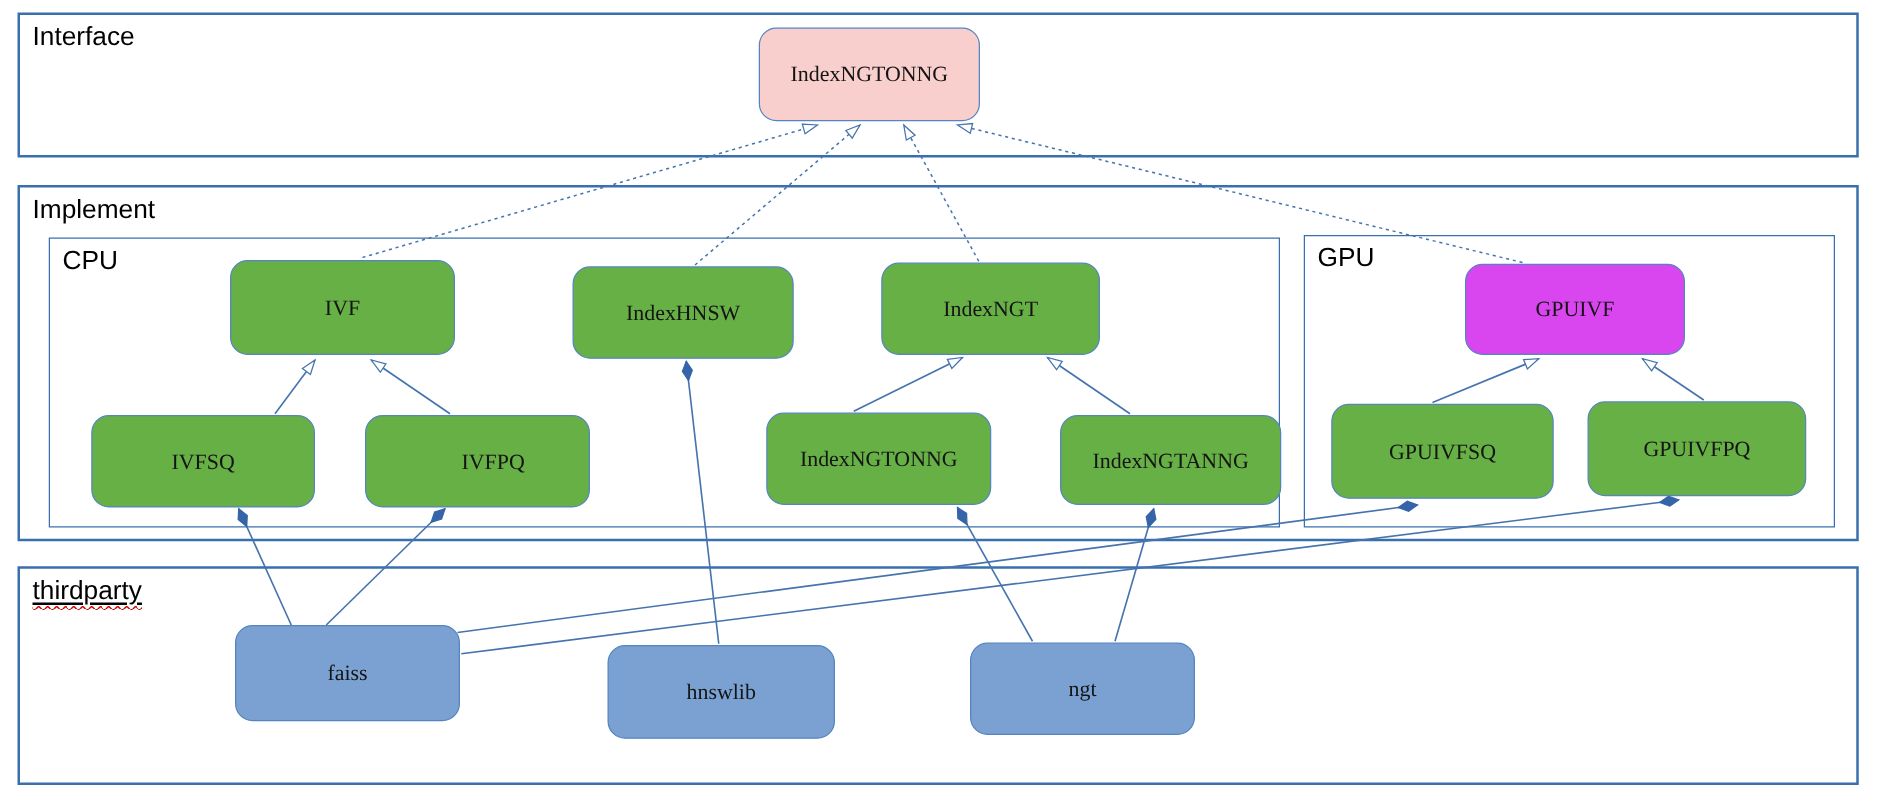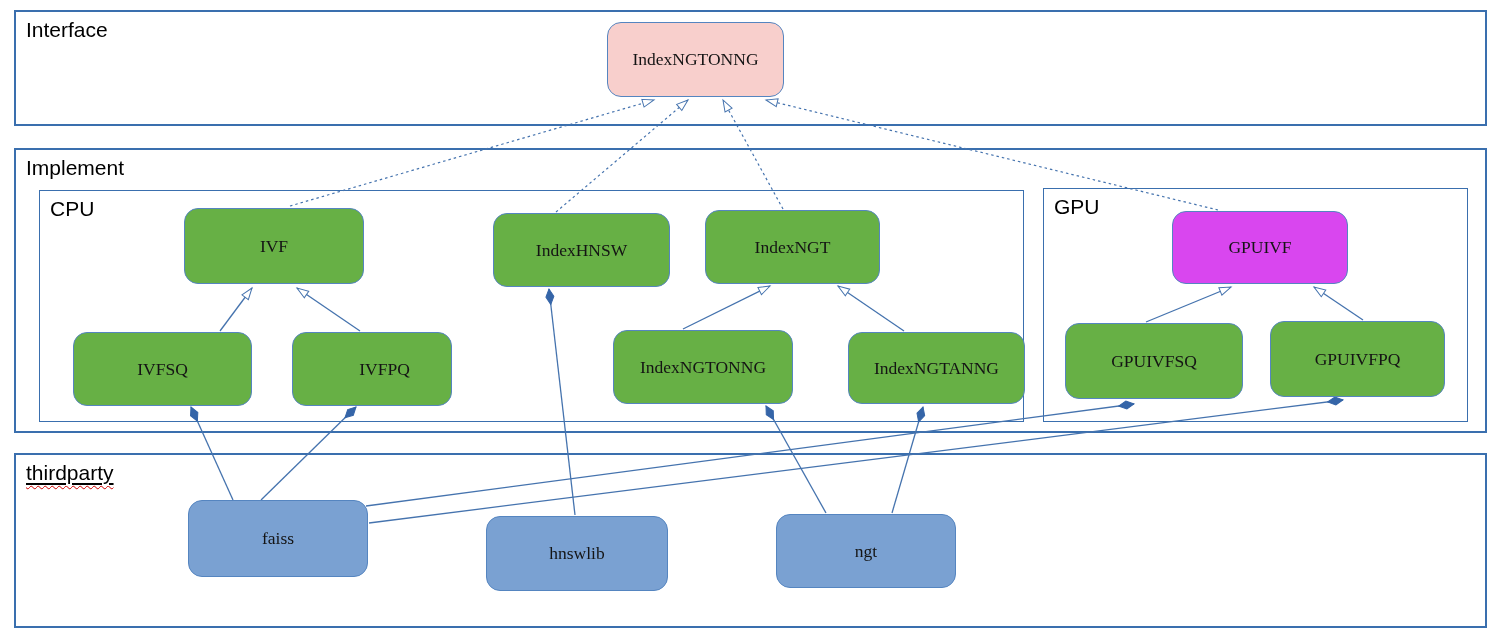--- a/index.html
+++ b/index.html
@@ -109,33 +109,33 @@
         <line x1="892" y1="513" x2="923" y2="407" class="edge edge-compose" marker-end="url(#marker-dia)"></line>
       </g>
   </svg>
 
 <div class="node node-iface" style="left: 607px; top: 22px; width: 177px; height: 75px; background: rgb(248, 207, 204);">
       <span class="node-label">IndexNGTONNG</span>
     </div>
     <div class="node node-impl" style="left: 184px; top: 208px; width: 180px; height: 76px; background: rgb(103, 176, 69);">
       <span class="node-label">IVF</span>
     </div>
-    <div class="node node-impl" style="left: 458px; top: 213px; width: 177px; height: 74px; background: rgb(103, 176, 69); margin-left: 35px;">
+    <div class="node node-impl" style="left: 458px; top: 213px; width: 177px; height: 74px; background: rgb(103, 176, 69);">
       <span class="node-label">IndexHNSW</span>
     </div>
     <div class="node node-impl" style="left: 705px; top: 210px; width: 175px; height: 74px; background: rgb(103, 176, 69);">
       <span class="node-label">IndexNGT</span>
     </div>
     <div class="node node-impl" style="left: 1172px; top: 211px; width: 176px; height: 73px; background: #d946ef;">
       <span class="node-label">GPUIVF</span>
     </div>
     <div class="node node-impl" style="left: 73px; top: 332px; width: 179px; height: 74px; background: rgb(103, 176, 69);">
       <span class="node-label">IVFSQ</span>
     </div>
-    <div class="node node-impl" style="left: 292px; top: 332px; width: 160px; height: 74px; background: rgb(103, 176, 69); padding-left: 25px;">
+    <div class="node node-impl" style="left: 292px; top: 332px; width: 180px; height: 74px; background: rgb(103, 176, 69); padding-left: 25px;">
       <span class="node-label">IVFPQ</span>
     </div>
     <div class="node node-impl" style="left: 613px; top: 330px; width: 180px; height: 74px; background: rgb(103, 176, 69);">
       <span class="node-label">IndexNGTONNG</span>
     </div>
     <div class="node node-impl" style="left: 848px; top: 332px; width: 177px; height: 72px; background: rgb(103, 176, 69);">
       <span class="node-label">IndexNGTANNG</span>
     </div>
     <div class="node node-impl" style="left: 1065px; top: 323px; width: 178px; height: 76px; background: rgb(103, 176, 69);">
       <span class="node-label">GPUIVFSQ</span>

